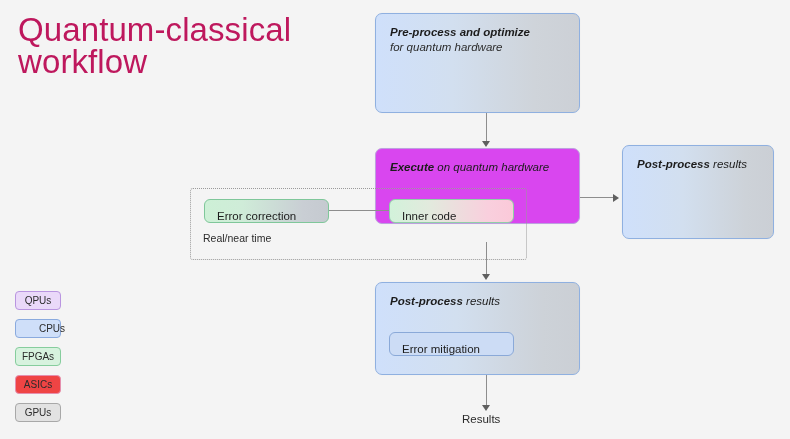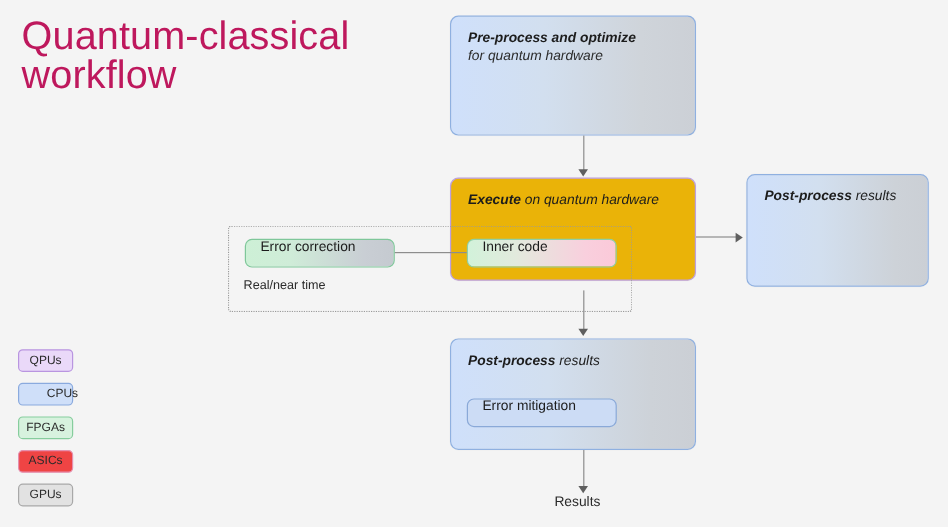--- a/index.html
+++ b/index.html
@@ -63,22 +63,22 @@
 
   
   #preprocess-box {
     left: 375px; top: 13px; width: 205px; height: 100px;
     background: linear-gradient(90deg, #cfe0fb 0%, #d2dfef 38%, #cfd4da 78%, #ccd0d6 100%);
     border: 1px solid #8fb0e0;
   }
 
   
   #execute-box {
-    left: 375px; top: 148px; width: 205px; height: 86px;
-    background: #eab308;
+    left: 375px; top: 148px; width: 205px; height: 76px;
+    background: #d946ef;
     border: 1px solid #bda0df;
   }
 
   
   #postprocess-right-box {
     left: 622px; top: 145px; width: 152px; height: 94px;
     background: linear-gradient(90deg, #cfe0fb 0%, #d2dfef 40%, #cdd2d8 82%, #cbcfd5 100%);
     border: 1px solid #8fb0e0;
   }
 
@@ -90,21 +90,21 @@
   }
 
   
   .chip {
     position: absolute;
     border-radius: 6px;
     box-sizing: border-box;
     font-size: 11.5px;
     color: #1c1c1c;
     display: flex;
-    align-items: flex-start;
+    align-items: flex-end;
     padding-left: 12px;
   }
 
   
   #error-correction-chip {
     left: 204px; top: 199px; width: 125px; height: 24px;
     background: linear-gradient(90deg, #cdf0d6 0%, #cfecd8 30%, #c9ced4 80%, #c5cad0 100%);
     border: 1px solid #7fc79a;
   }
 

